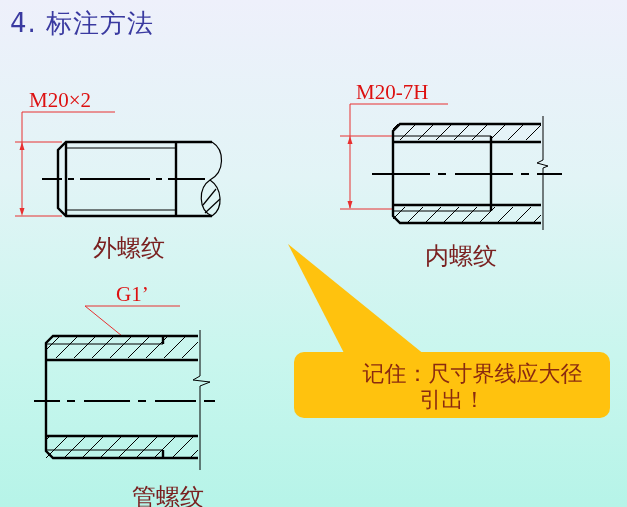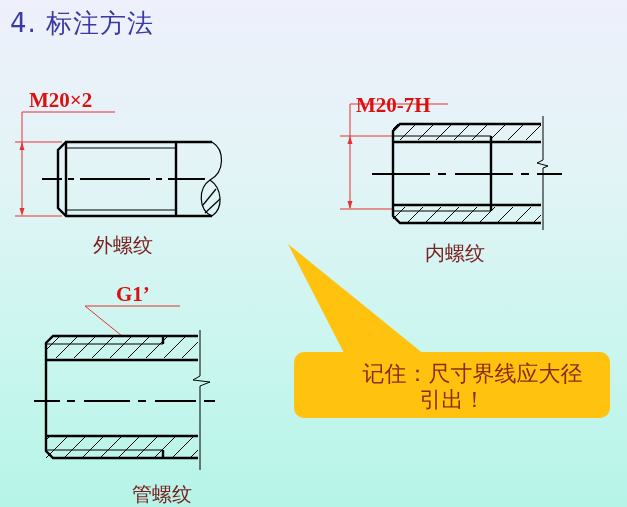--- a/index.html
+++ b/index.html
@@ -9,25 +9,25 @@
       font-family: "DejaVu Serif", "Liberation Serif", serif;
     }
     .title {
       position: absolute; left: 10px; top: 6px;
       font-size: 26px; color: #3a3aa0;
       font-family: "DejaVu Sans", "Liberation Sans", sans-serif;
       letter-spacing: 1px;
     }
     svg.drawing { position: absolute; left: 0; top: 0; }
     .label {
-      position: absolute; font-size: 20px; color: #7a2020;
+      position: absolute; font-size: 24px; color: #7a2020;
       font-family: "DejaVu Sans", "Liberation Sans", sans-serif;
     }
     .anno {
-      position: absolute; font-weight: bold; color: #dd1010;
+      position: absolute; font-weight: normal; color: #dd1010;
       font-family: "Liberation Serif", "DejaVu Serif", serif;
       font-size: 21px;
     }
     .callout-text {
       position: absolute; left: 300px; top: 361px; width: 305px;
       text-align: center; font-size: 22px; color: #8a2a10; line-height: 26px;
       font-family: "DejaVu Sans", "Liberation Sans", sans-serif;
     }
   </style>
 </head>
@@ -145,21 +145,21 @@
       <line x1="67" y1="401" x2="75" y2="401"></line>
       <line x1="84" y1="401" x2="130" y2="401"></line>
       <line x1="138" y1="401" x2="146" y2="401"></line>
       <line x1="155" y1="401" x2="196" y2="401"></line>
       <line x1="204" y1="401" x2="215" y2="401"></line>
     </g>
   </g>
 </svg>
 
 <div class="anno" style="left:29px; top:88px;">M20×2</div>
-<div class="anno" style="left:356px; top:93px;">M20-7H</div>
+<div class="anno" style="left:356px; top:80px;">M20-7H</div>
 <div class="anno" style="left:116px; top:282px;">G1’</div>
 
 <div class="label" style="left:93px; top:232px;">外螺纹</div>
 <div class="label" style="left:425px; top:240px;">内螺纹</div>
 <div class="label" style="left:92px; top:481px;margin-left:40px;">管螺纹</div>
 
 <div class="callout-text">
   <div style="padding-left:40px;">记住：尺寸界线应大径</div>
   <div>引出！</div>
 </div>

